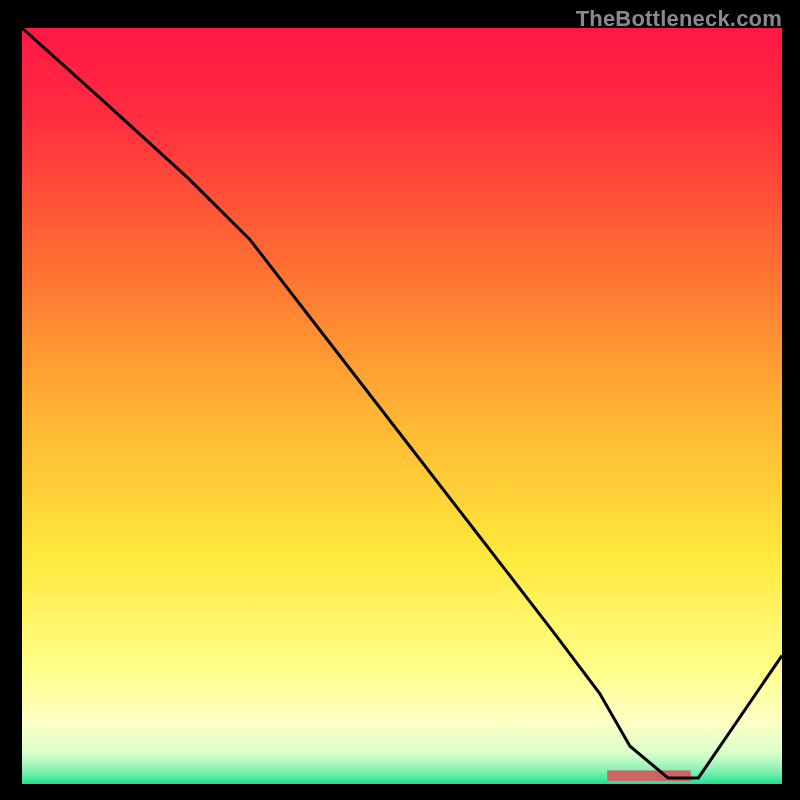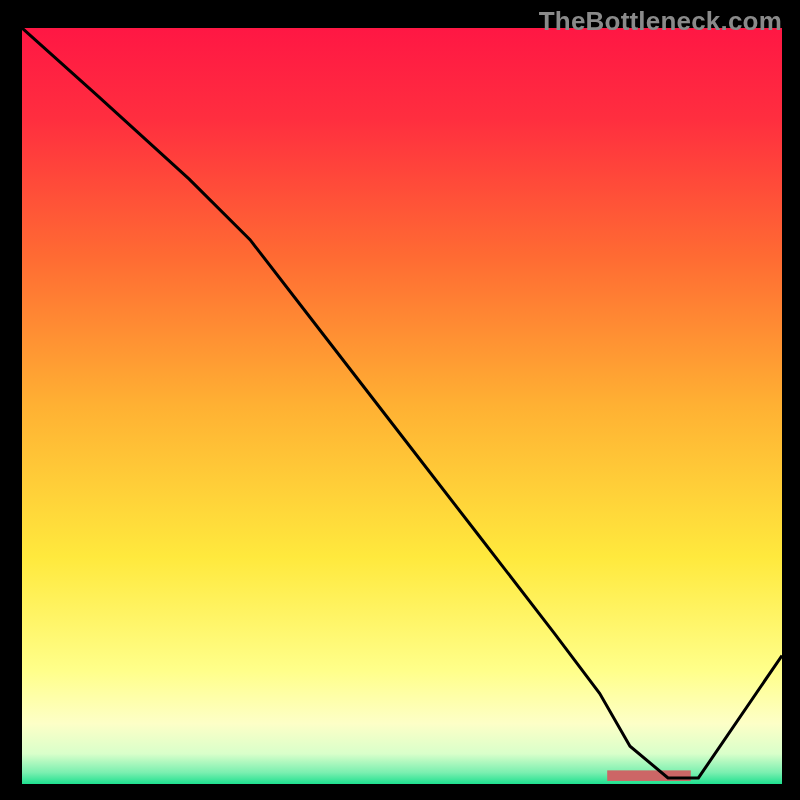--- a/index.html
+++ b/index.html
@@ -13,21 +13,21 @@
   .chart-container {
     position: relative;
     width: 800px;
     height: 800px;
   }
   .watermark {
     position: absolute;
     top: 6px;
     right: 18px;
     font-family: Arial, Helvetica, sans-serif;
-    font-size: 26px;
+    font-size: 22px;
     font-weight: bold;
     color: #8a8a8a;
     z-index: 10;
     letter-spacing: 0.2px;
   }
   svg.plot {
     position: absolute;
     left: 22px;
     top: 28px;
     width: 760px;

